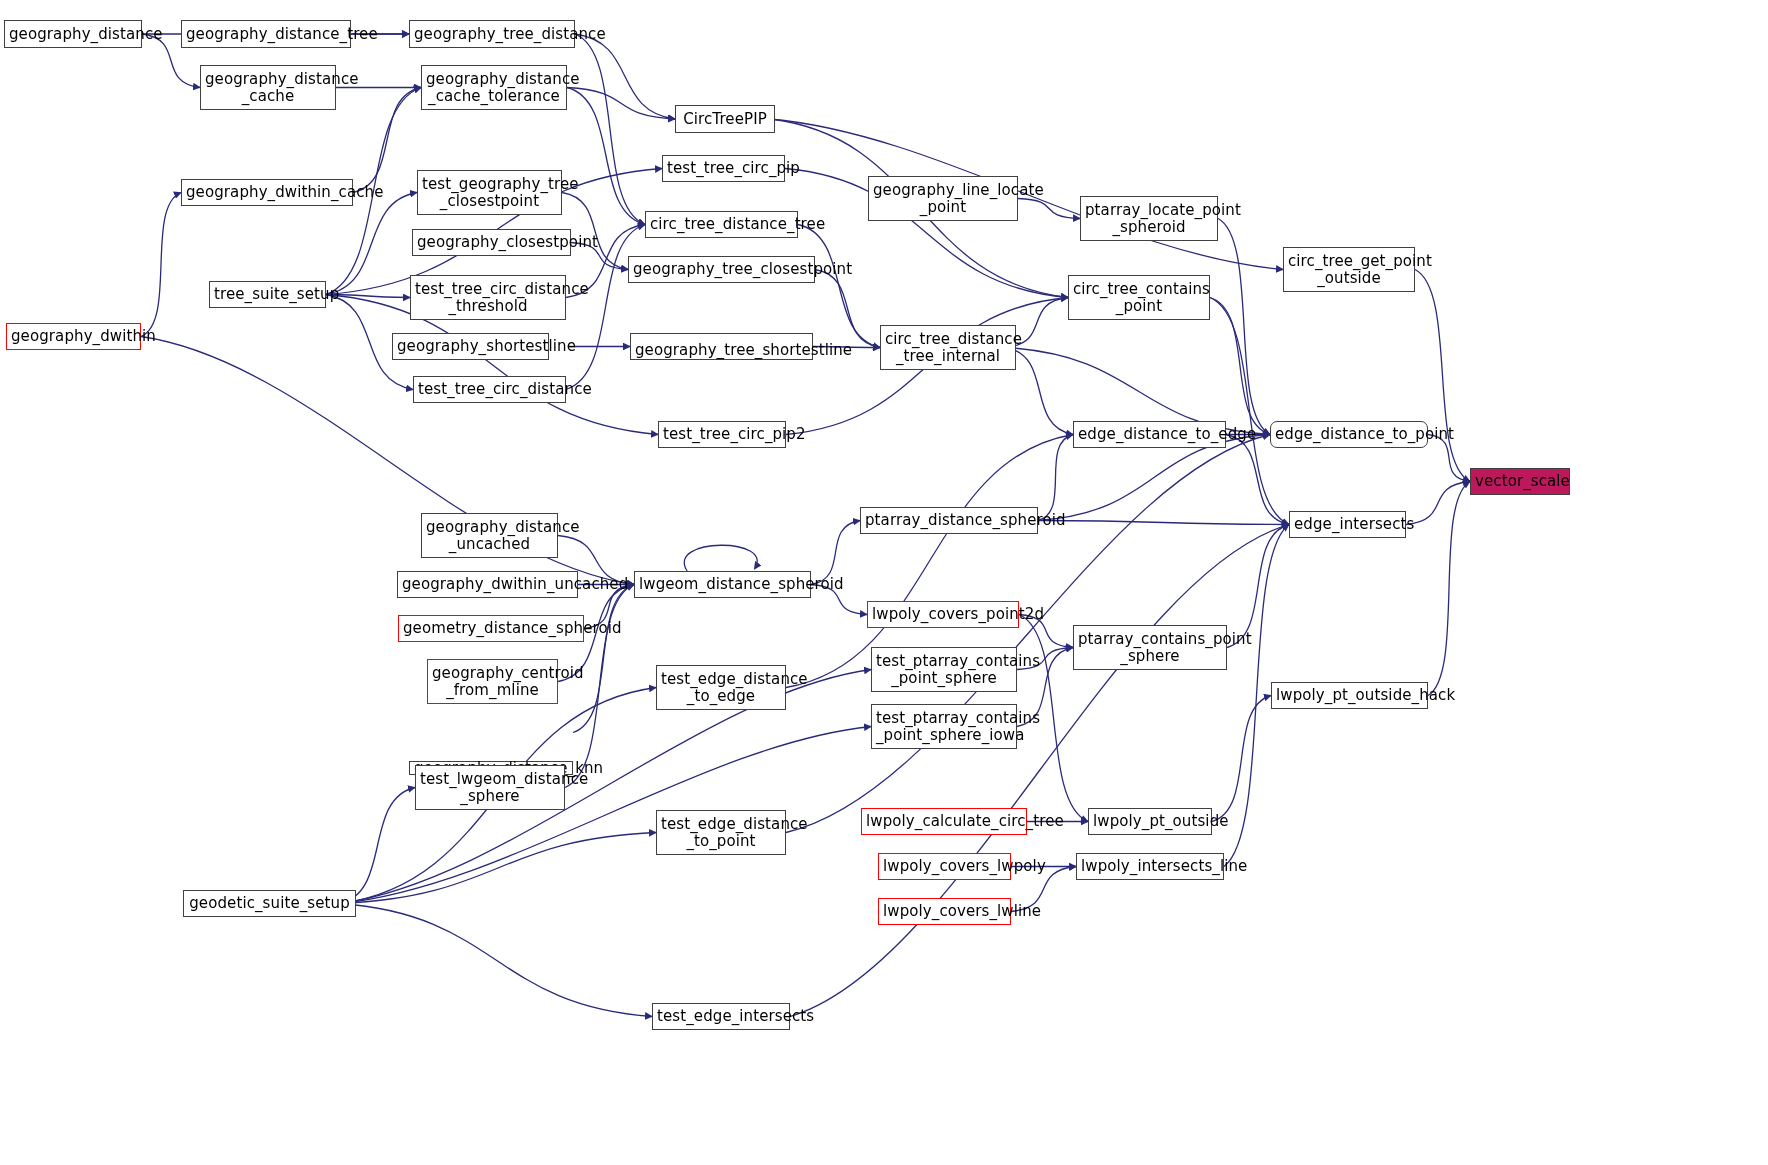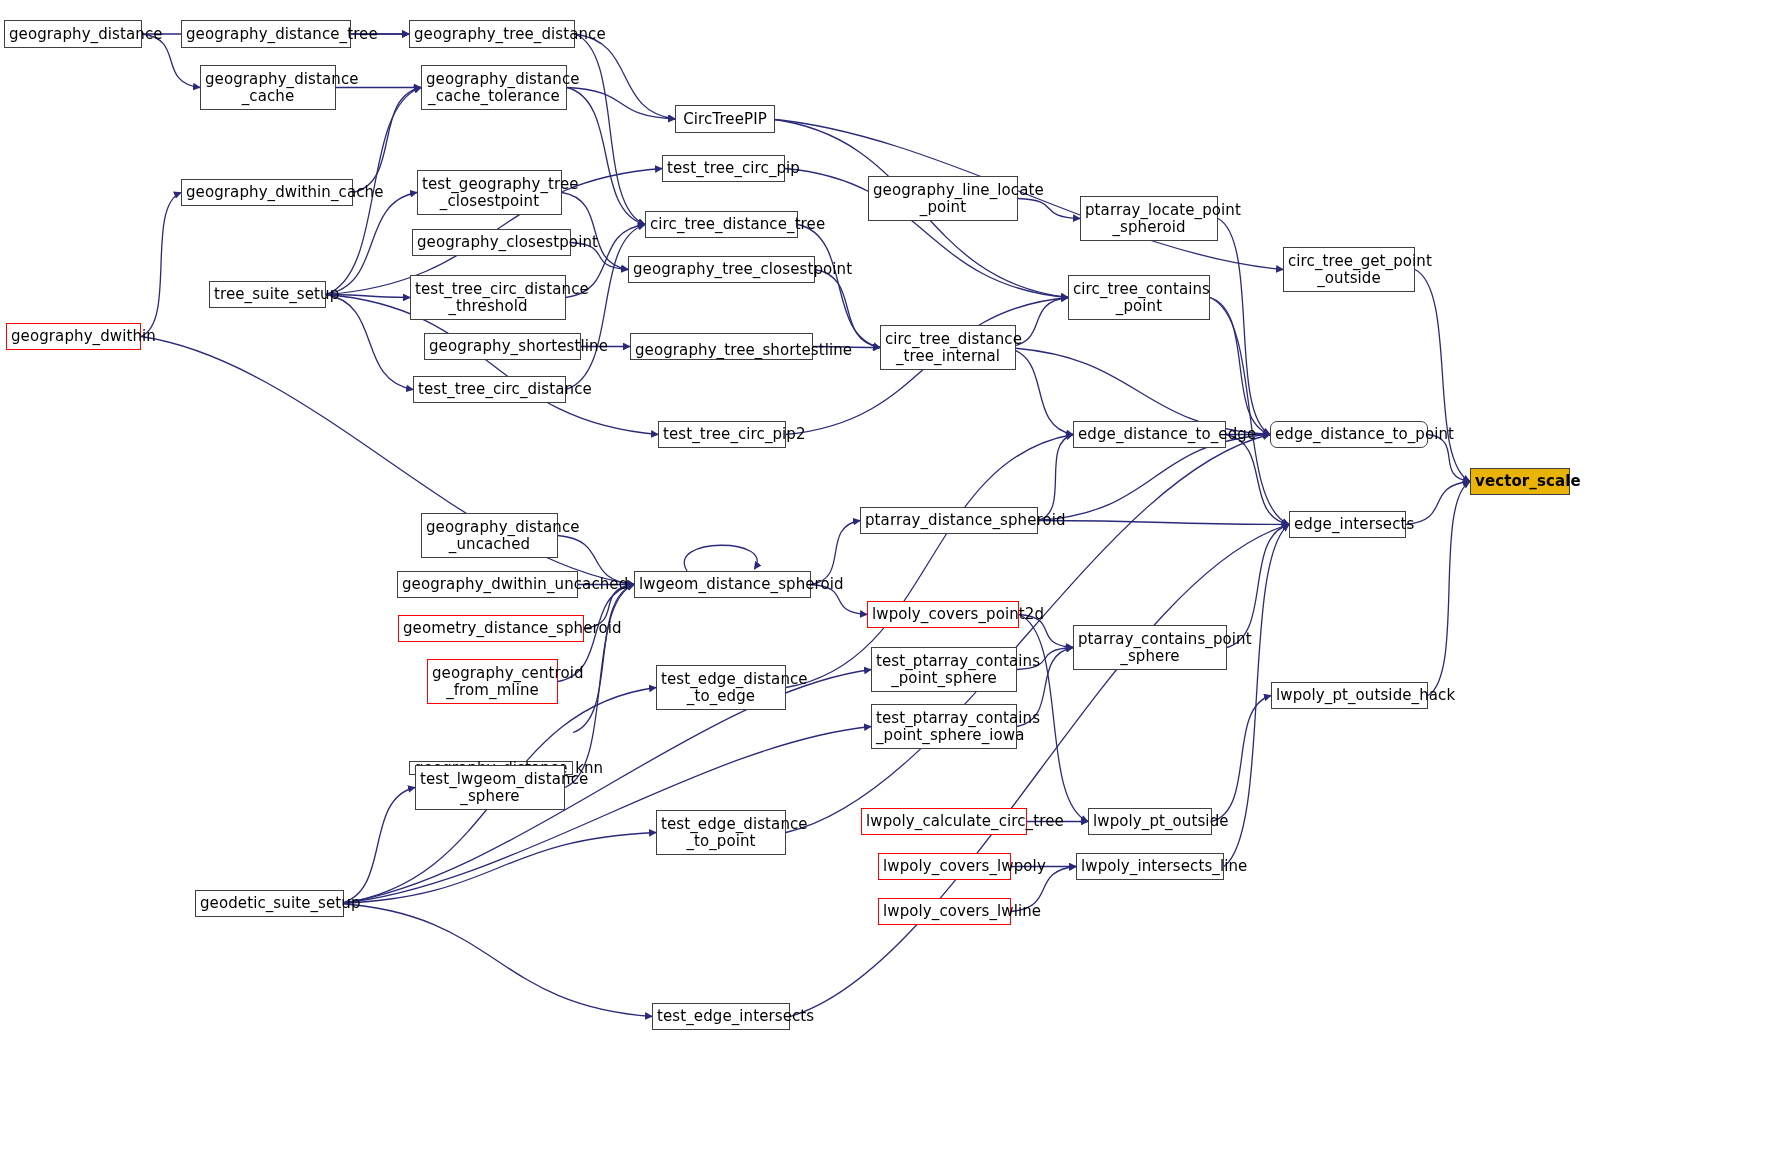--- a/index.html
+++ b/index.html
@@ -39,23 +39,22 @@
     letter-spacing: 0.1px;
     white-space: pre-line;
     padding: 0 4px;
     cursor: pointer;
     z-index: 5;
   }
   .gnode.red {
     border-color: #ff0000;
   }
   .gnode.hl {
-    background: #eab308;
+    background: #be185d;
     border-color: #404040;
-    font-weight: bold;
   }
   .gnode .lbl {
     display: block;
     width: 100%;
     white-space: pre-line;
   }
 </style>
 </head>
 <body>
 
@@ -165,21 +164,21 @@
 _outside</span></div>
       <div class="gnode" style="left: 628px; top: 256px; width: 187px; height: 27px;"><span class="lbl">geography_tree_closestpoint</span></div>
       <div class="gnode" style="left: 1068px; top: 275px; width: 142px; height: 45px;"><span class="lbl">circ_tree_contains
 _point</span></div>
       <div class="gnode" style="left: 209px; top: 281px; width: 117px; height: 27px;"><span class="lbl">tree_suite_setup</span></div>
       <div class="gnode" style="left: 410px; top: 275px; width: 156px; height: 45px;"><span class="lbl">test_tree_circ_distance
 _threshold</span></div>
       <div class="gnode red" style="left: 6px; top: 323px; width: 135px; height: 27px;"><span class="lbl">geography_dwithin</span></div>
       <div class="gnode" style="left: 880px; top: 325px; width: 136px; height: 45px;"><span class="lbl">circ_tree_distance
 _tree_internal</span></div>
-      <div class="gnode" style="left: 424px; top: 333px; width: 157px; height: 27px;"><span class="lbl">geography_shortestline</span></div>
+      <div class="gnode" style="left: 392px; top: 333px; width: 157px; height: 27px;"><span class="lbl">geography_shortestline</span></div>
       <div class="gnode" style="left: 630px; top: 333px; width: 183px; height: 27px; align-items: flex-end;"><span class="lbl">geography_tree_shortestline</span></div>
       <div class="gnode" style="left: 413px; top: 376px; width: 153px; height: 27px;"><span class="lbl">test_tree_circ_distance</span></div>
       <div class="gnode" style="left: 658px; top: 421px; width: 128px; height: 27px;"><span class="lbl">test_tree_circ_pip2</span></div>
       <div class="gnode" style="left: 1073px; top: 421px; width: 153px; height: 27px;"><span class="lbl">edge_distance_to_edge</span></div>
       <div class="gnode" style="left: 1270px; top: 421px; width: 158px; height: 27px; border-radius: 7px;"><span class="lbl">edge_distance_to_point</span></div>
       <div class="gnode hl" style="left: 1470px; top: 468px; width: 100px; height: 27px;"><span class="lbl">vector_scale</span></div>
       <div class="gnode" style="left: 860px; top: 507px; width: 178px; height: 27px;"><span class="lbl">ptarray_distance_spheroid</span></div>
       <div class="gnode" style="left: 1289px; top: 511px; width: 117px; height: 27px;"><span class="lbl">edge_intersects</span></div>
       <div class="gnode" style="left: 421px; top: 513px; width: 137px; height: 45px;"><span class="lbl">geography_distance
 _uncached</span></div>
@@ -201,16 +200,16 @@
       <div class="gnode" style="left: 409px; top: 761px; width: 164px; height: 14px;"><span class="lbl">geography_distance_knn</span></div>
       <div class="gnode" style="left: 415px; top: 765px; width: 150px; height: 45px;"><span class="lbl">test_lwgeom_distance
 _sphere</span></div>
       <div class="gnode" style="left: 656px; top: 810px; width: 130px; height: 45px;"><span class="lbl">test_edge_distance
 _to_point</span></div>
       <div class="gnode red" style="left: 861px; top: 808px; width: 166px; height: 27px;"><span class="lbl">lwpoly_calculate_circ_tree</span></div>
       <div class="gnode" style="left: 1088px; top: 808px; width: 124px; height: 27px;"><span class="lbl">lwpoly_pt_outside</span></div>
       <div class="gnode red" style="left: 878px; top: 853px; width: 133px; height: 27px;"><span class="lbl">lwpoly_covers_lwpoly</span></div>
       <div class="gnode" style="left: 1076px; top: 853px; width: 148px; height: 27px;"><span class="lbl">lwpoly_intersects_line</span></div>
       <div class="gnode red" style="left: 878px; top: 898px; width: 133px; height: 27px;"><span class="lbl">lwpoly_covers_lwline</span></div>
-      <div class="gnode" style="left: 195px; top: 890px; width: 149px; height: 27px; text-align: right;"><span class="lbl">geodetic_suite_setup</span></div>
+      <div class="gnode" style="left: 183px; top: 890px; width: 173px; height: 27px;"><span class="lbl">geodetic_suite_setup</span></div>
       <div class="gnode" style="left: 652px; top: 1003px; width: 138px; height: 27px;"><span class="lbl">test_edge_intersects</span></div>
     </div>
 </div>
 
 </body></html>

